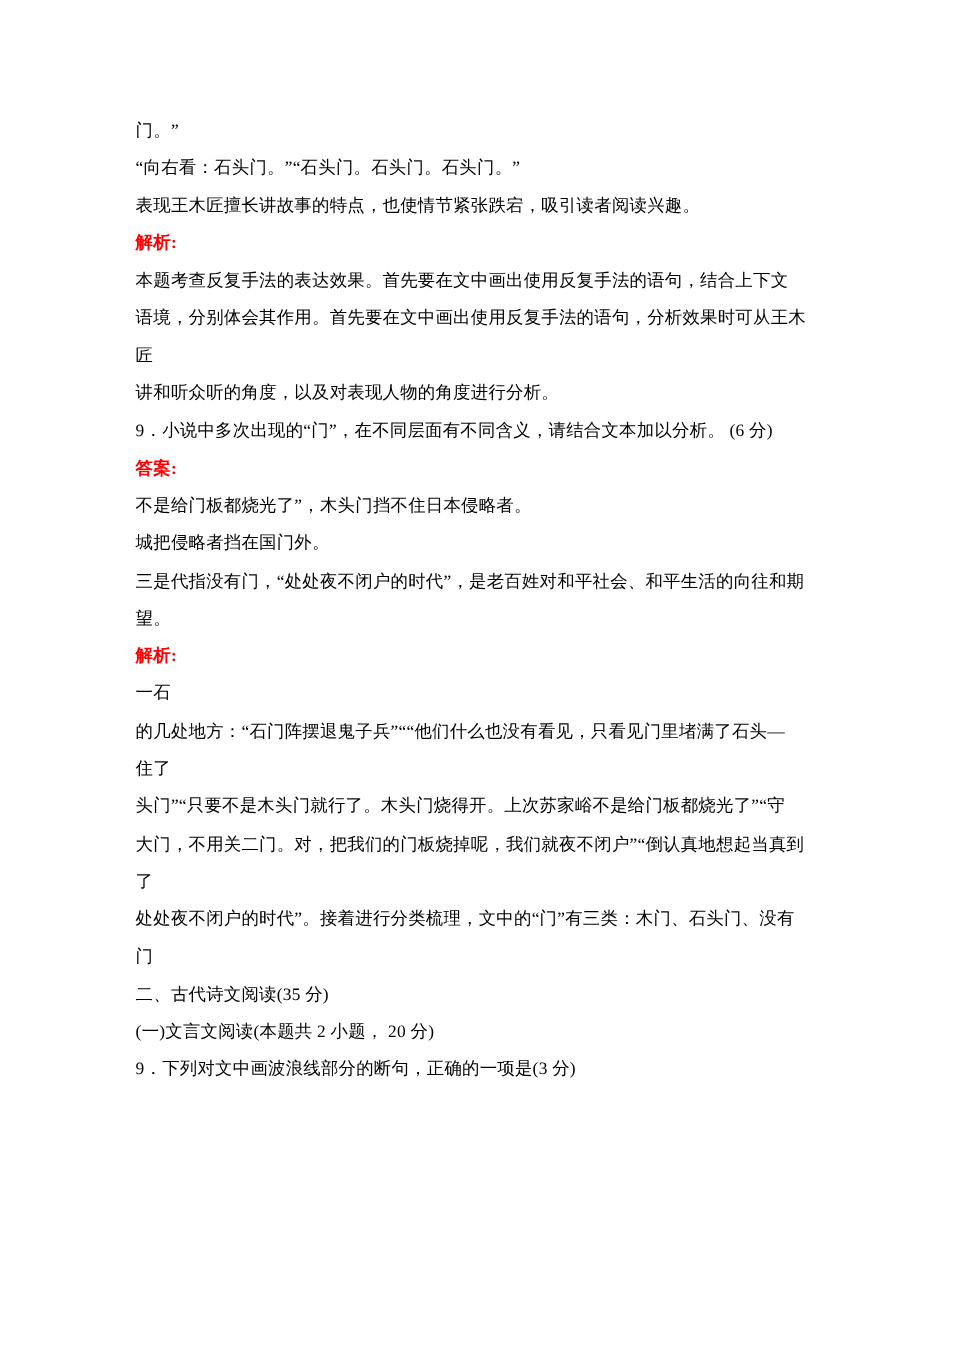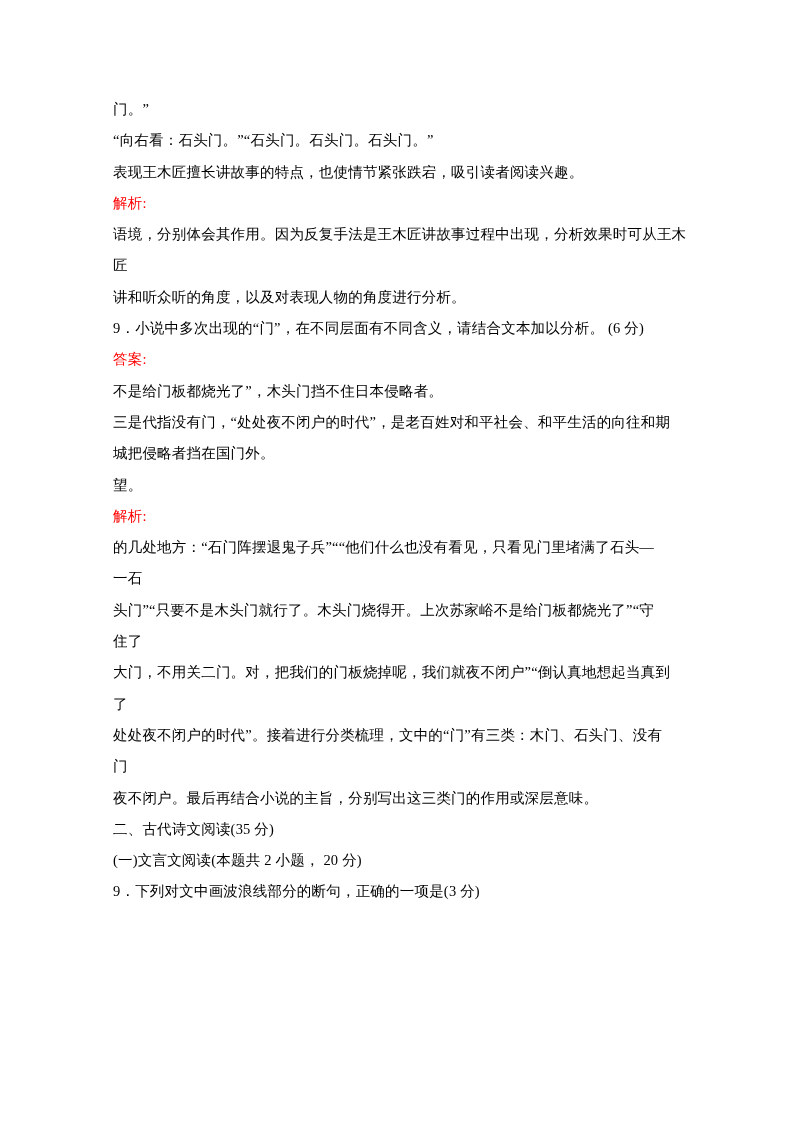--- a/index.html
+++ b/index.html
@@ -25,47 +25,48 @@
     font-size: 14.5px;
   }
   .line {
     height: 31.3px;
     line-height: 31.3px;
     white-space: pre;
     letter-spacing: 0.2px;
   }
   .line.red {
     color: var(--accent-red, #ff0000);
+    font-weight: bold;
   }
 </style>
 </head>
 <body>
 
 <div class="page">
   <div class="doc-body" id="doc-body">
       <div class="line">门。”</div>
       <div class="line">“向右看：石头门。”“石头门。石头门。石头门。”</div>
       <div class="line">表现王木匠擅长讲故事的特点，也使情节紧张跌宕，吸引读者阅读兴趣。</div>
       <div class="line red">解析:</div>
-      <div class="line">语境，分别体会其作用。因为反复手法是王木匠讲故事过程中出现，分析效果时可从王木</div>
+      <div class="line">本题考查反复手法的表达效果。首先要在文中画出使用反复手法的语句，结合上下文</div>
+      <div class="line">语境，分别体会其作用。首先要在文中画出使用反复手法的语句，分析效果时可从王木</div>
       <div class="line">匠</div>
       <div class="line">讲和听众听的角度，以及对表现人物的角度进行分析。</div>
       <div class="line">9．小说中多次出现的“门”，在不同层面有不同含义，请结合文本加以分析。 (6 分)</div>
       <div class="line red">答案:</div>
       <div class="line">不是给门板都烧光了”，木头门挡不住日本侵略者。</div>
+      <div class="line">城把侵略者挡在国门外。</div>
       <div class="line">三是代指没有门，“处处夜不闭户的时代”，是老百姓对和平社会、和平生活的向往和期</div>
-      <div class="line">城把侵略者挡在国门外。</div>
       <div class="line">望。</div>
       <div class="line red">解析:</div>
+      <div class="line">一石</div>
       <div class="line">的几处地方：“石门阵摆退鬼子兵”““他们什么也没有看见，只看见门里堵满了石头—</div>
-      <div class="line">一石</div>
+      <div class="line">住了</div>
       <div class="line">头门”“只要不是木头门就行了。木头门烧得开。上次苏家峪不是给门板都烧光了”“守</div>
-      <div class="line">住了</div>
       <div class="line">大门，不用关二门。对，把我们的门板烧掉呢，我们就夜不闭户”“倒认真地想起当真到</div>
       <div class="line">了</div>
       <div class="line">处处夜不闭户的时代”。接着进行分类梳理，文中的“门”有三类：木门、石头门、没有</div>
       <div class="line">门</div>
-      <div class="line">夜不闭户。最后再结合小说的主旨，分别写出这三类门的作用或深层意味。</div>
       <div class="line">二、古代诗文阅读(35 分)</div>
       <div class="line">(一)文言文阅读(本题共 2 小题， 20 分)</div>
       <div class="line">9．下列对文中画波浪线部分的断句，正确的一项是(3 分)</div>
     </div>
 </div>
 
 </body></html>

